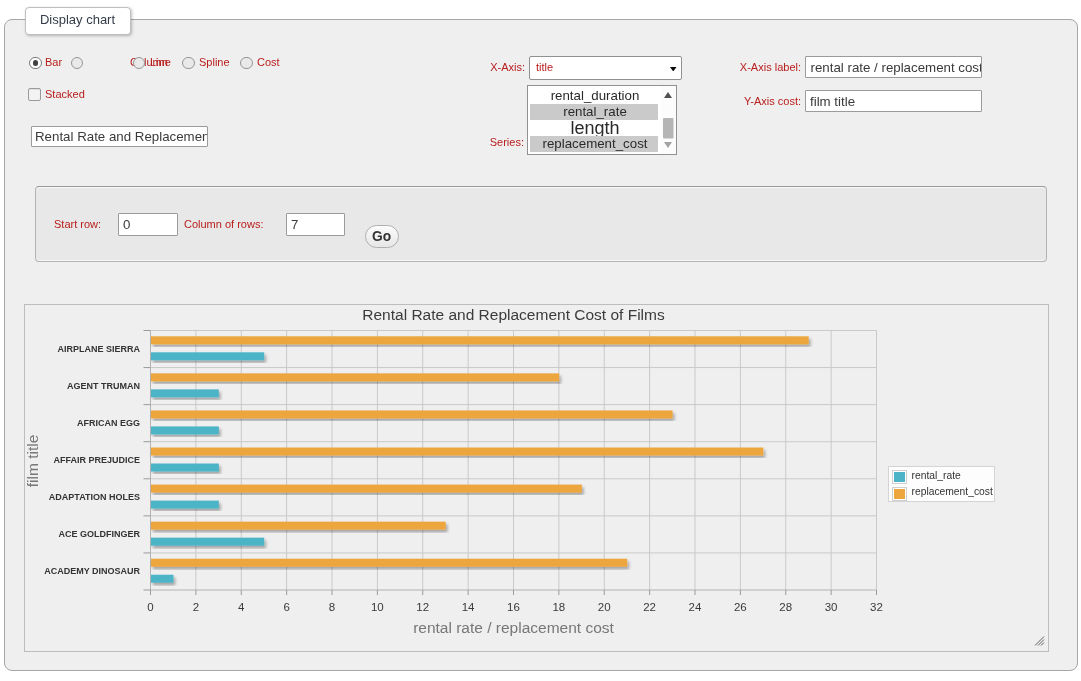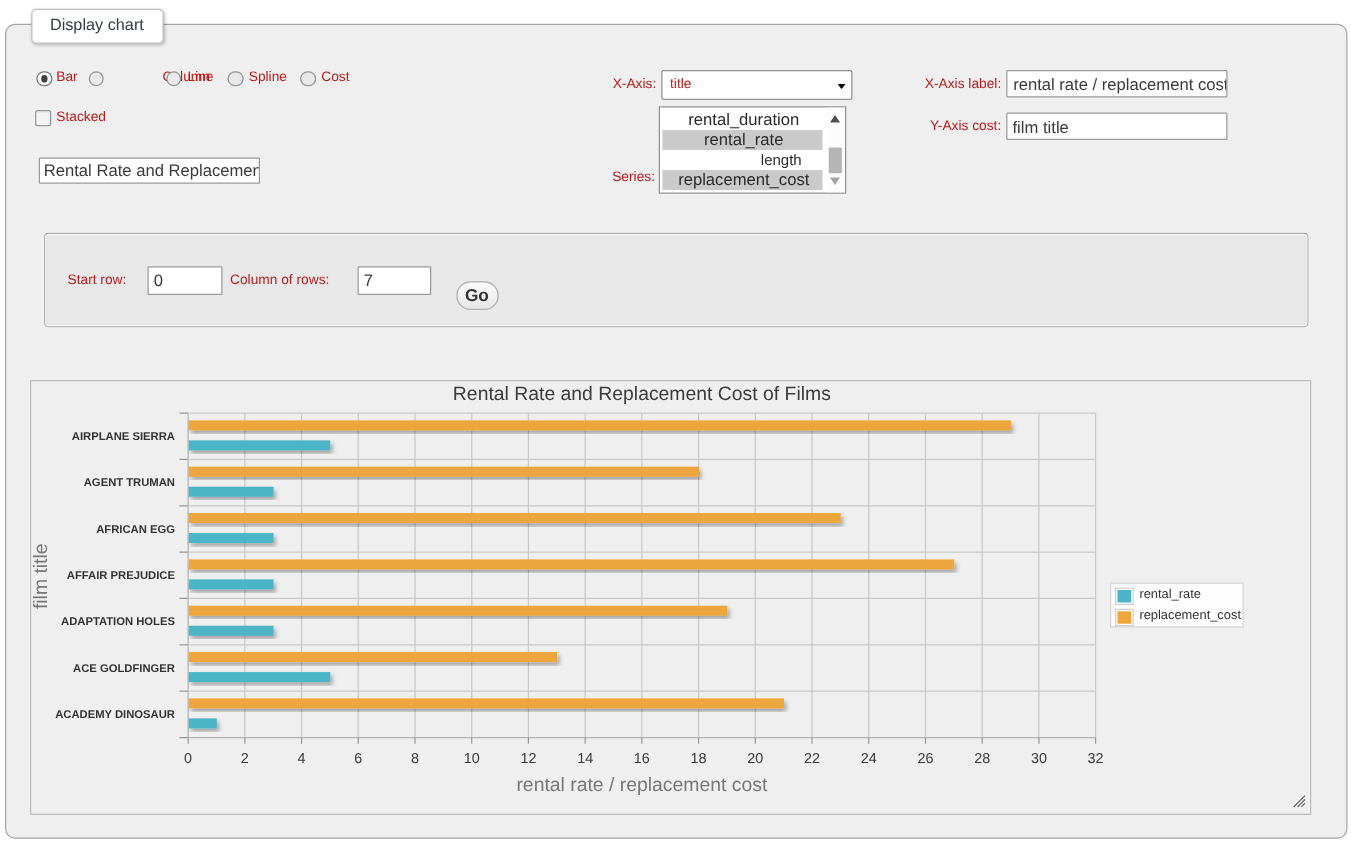--- a/index.html
+++ b/index.html
@@ -42,21 +42,21 @@
     <div class="abs lbl" style="left:6px;top:4px;">title</div>
     <svg class="abs" style="left:140px;top:9.5px;" width="6.5" height="4.5">
       <path d="M0 0 L6.5 0 L3.25 4.5 Z" fill="#0a0a0a"></path>
     </svg>
   </div>
 
   <div class="abs lbl" style="left:424px;top:136px;width:100px;text-align:right;">Series:</div>
   <div class="abs" style="left:527px;top:85px;width:150px;height:70px;background:#fff;border:1px solid #919191;box-sizing:border-box;text-align:center;">
     <div class="abs" style="left:2px;top:1.5px;width:126px;height:16.2px;font-size:13.3px;color:#2a2a2a;line-height:16.2px;padding-left:2px;">rental_duration</div>
     <div class="abs" style="left:2px;top:17.7px;width:126px;height:16.2px;font-size:13.3px;color:#2a2a2a;line-height:16.2px;padding-left:2px;background:#cacaca;">rental_rate</div>
-    <div class="abs" style="left:2px;top:33.9px;width:126px;height:20px;font-size:12px;color:#2a2a2a;line-height:16.2px;padding-left:2px;margin-left:30px;">length</div>
+    <div class="abs" style="left:2px;top:33.9px;width:126px;height:20px;font-size:18px;color:#2a2a2a;line-height:16.2px;padding-left:2px;">length</div>
     <div class="abs" style="left:2px;top:50.1px;width:126px;height:16.2px;font-size:13.3px;color:#2a2a2a;line-height:16.2px;padding-left:2px;background:#cacaca;">replacement_cost</div>
 
     <svg class="abs" style="left:133px;top:0px;" width="15" height="68">
       <rect x="0" y="0" width="15" height="68" fill="#fcfcfc"></rect>
       <path d="M3 12 L11 12 L7 6 Z" fill="#505050"></path>
       <rect x="2" y="32" width="10.5" height="20.5" rx="1" fill="#b5b5b5"></rect>
       <path d="M3 56 L11 56 L7 62 Z" fill="#a3a3a3"></path>
     </svg>
   </div>
 

